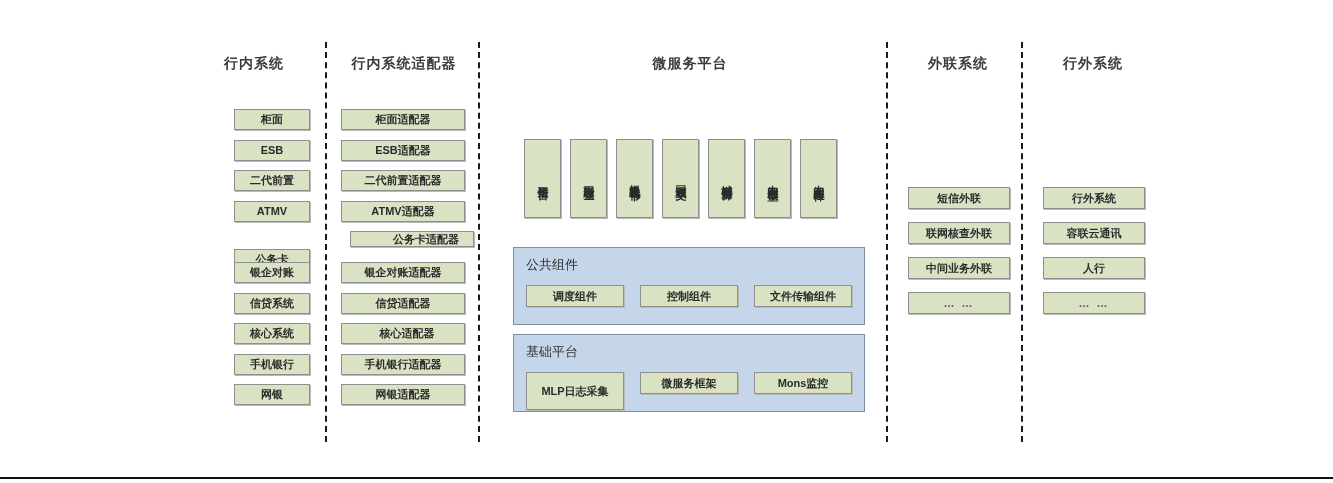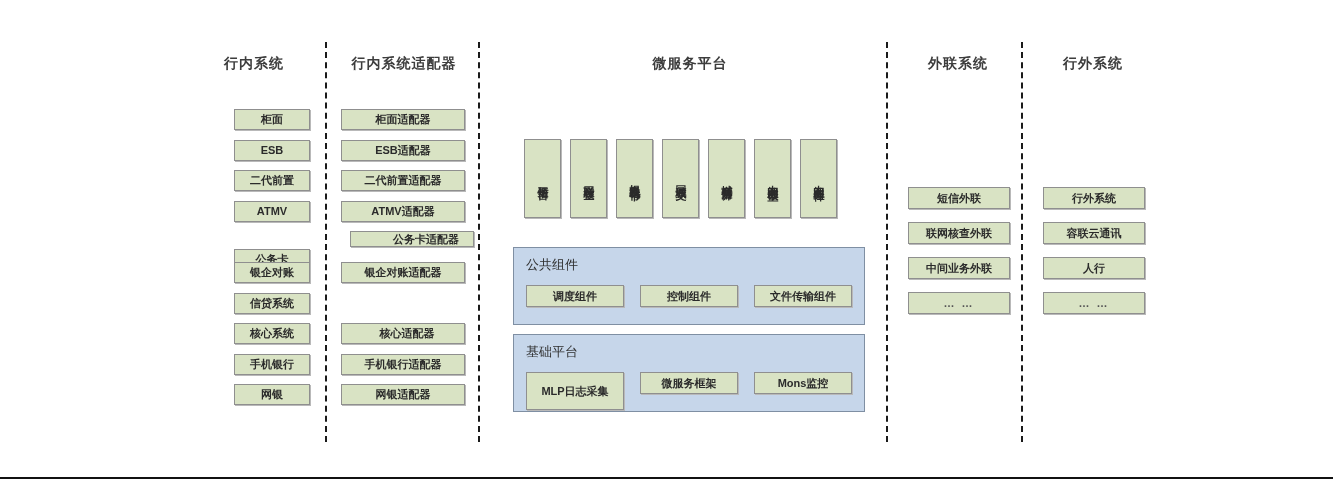--- a/index.html
+++ b/index.html
@@ -119,20 +119,21 @@
     <div class="node" style="left: 234px; top: 292.6px; width: 76px; height: 21px;">信贷系统</div>
     <div class="node" style="left: 234px; top: 323.2px; width: 76px; height: 21px;">核心系统</div>
     <div class="node" style="left: 234px; top: 353.8px; width: 76px; height: 21px;">手机银行</div>
     <div class="node" style="left: 234px; top: 384.4px; width: 76px; height: 21px;">网银</div>
     <div class="node" style="left: 341px; top: 109px; width: 124px; height: 21px;">柜面适配器</div>
     <div class="node" style="left: 341px; top: 139.6px; width: 124px; height: 21px;">ESB适配器</div>
     <div class="node" style="left: 341px; top: 170.2px; width: 124px; height: 21px;">二代前置适配器</div>
     <div class="node" style="left: 341px; top: 200.8px; width: 124px; height: 21px;">ATMV适配器</div>
     <div class="node" style="left: 350px; top: 231.4px; width: 124px; height: 16px; padding-left: 28px;">公务卡适配器</div>
     <div class="node" style="left: 341px; top: 262px; width: 124px; height: 21px;">银企对账适配器</div>
+    <div class="node" style="left: 341px; top: 292.6px; width: 124px; height: 21px;">信贷适配器</div>
     <div class="node" style="left: 341px; top: 323.2px; width: 124px; height: 21px; padding-left: 8px;">核心适配器</div>
     <div class="node" style="left: 341px; top: 353.8px; width: 124px; height: 21px;">手机银行适配器</div>
     <div class="node" style="left: 341px; top: 384.4px; width: 124px; height: 21px;">网银适配器</div>
     <div class="node" style="left: 908px; top: 187px; width: 102px; height: 22px;">短信外联</div>
     <div class="node" style="left: 908px; top: 222px; width: 102px; height: 22px;">联网核查外联</div>
     <div class="node" style="left: 908px; top: 257px; width: 102px; height: 22px;">中间业务外联</div>
     <div class="node ellipsis" style="left: 908px; top: 292px; width: 102px; height: 22px;">… …</div>
     <div class="node" style="left: 1043px; top: 187px; width: 102px; height: 22px;">行外系统</div>
     <div class="node" style="left: 1043px; top: 222px; width: 102px; height: 22px;">容联云通讯</div>
     <div class="node" style="left: 1043px; top: 257px; width: 102px; height: 22px;">人行</div>

